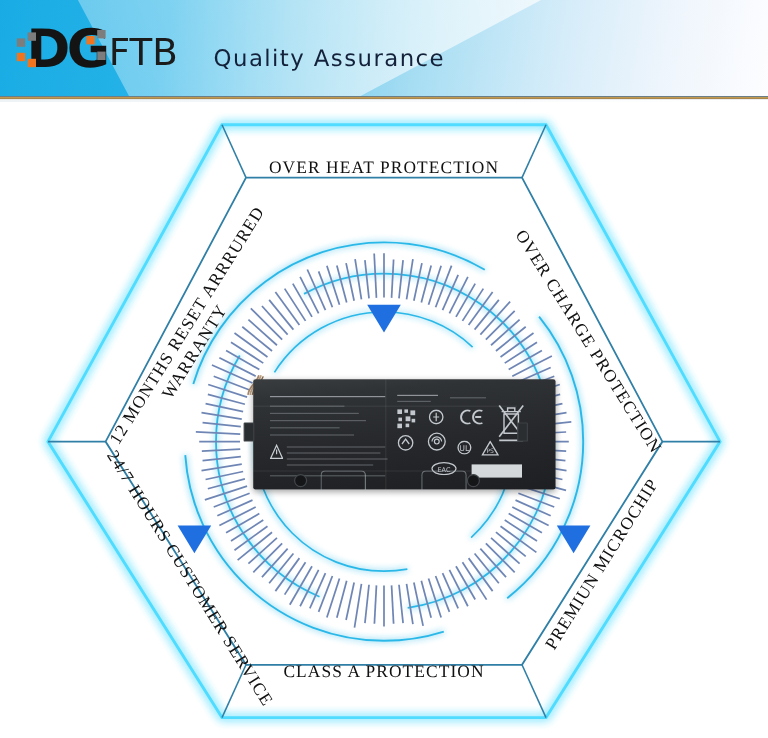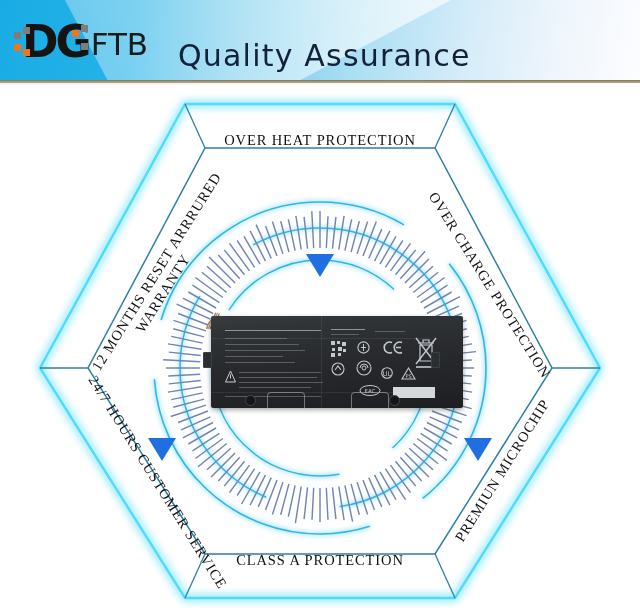--- a/index.html
+++ b/index.html
@@ -37,21 +37,21 @@
     letter-spacing:-3px;color:#141414;font-family:"DejaVu Sans", sans-serif;
   }
   .sq{position:absolute;width:7px;height:7px;}
   .sq.g{background:#7d7d7d;}
   .sq.o{background:#ef7521;}
   .logo-ftb{
     font-size:31px;line-height:33px;color:#1b1b1b;letter-spacing:0px;
     font-family:"DejaVu Sans", sans-serif;margin-left:2px;margin-bottom:1px;
   }
   .tagline{
-    position:absolute;left:178px;top:38px;font-size:30px;color:#14213a;
+    position:absolute;left:178px;top:38px;font-size:19px;color:#14213a;
     font-family:"DejaVu Sans", sans-serif;letter-spacing:1.2px;
   }
 
   
   .stage{position:absolute;left:0;top:86px;width:640px;height:529px;}
   .stage svg{position:absolute;left:0;top:0;}
 
   
   .lbl{
     position:absolute;color:#111;font-family:"Liberation Serif", serif;

